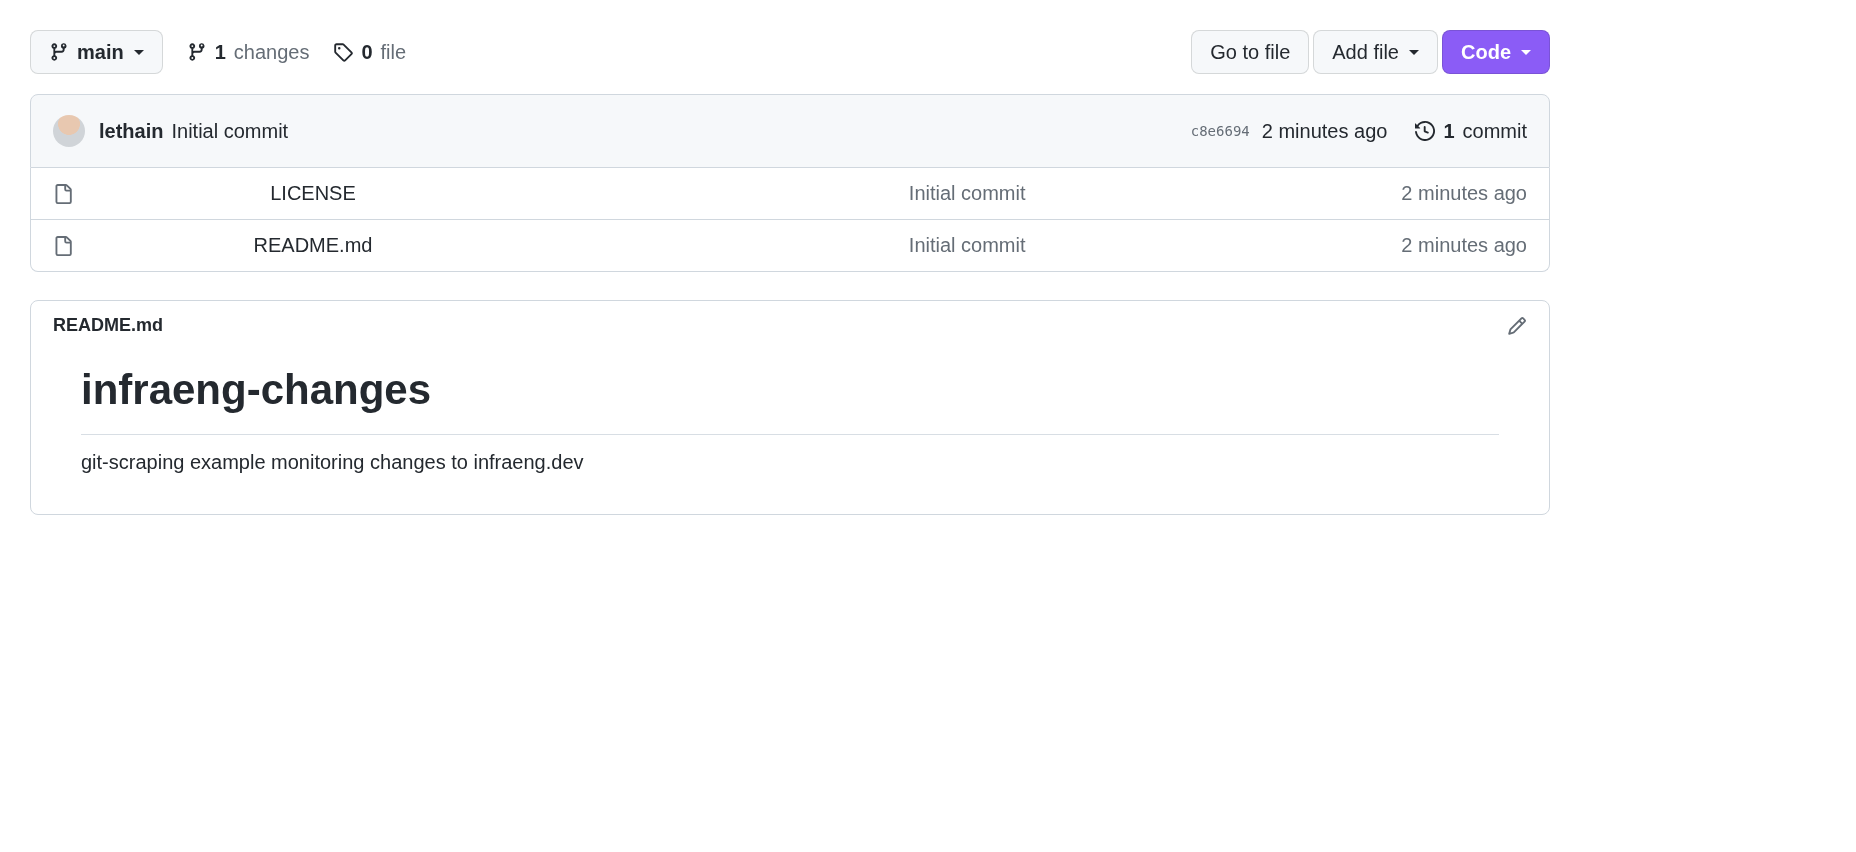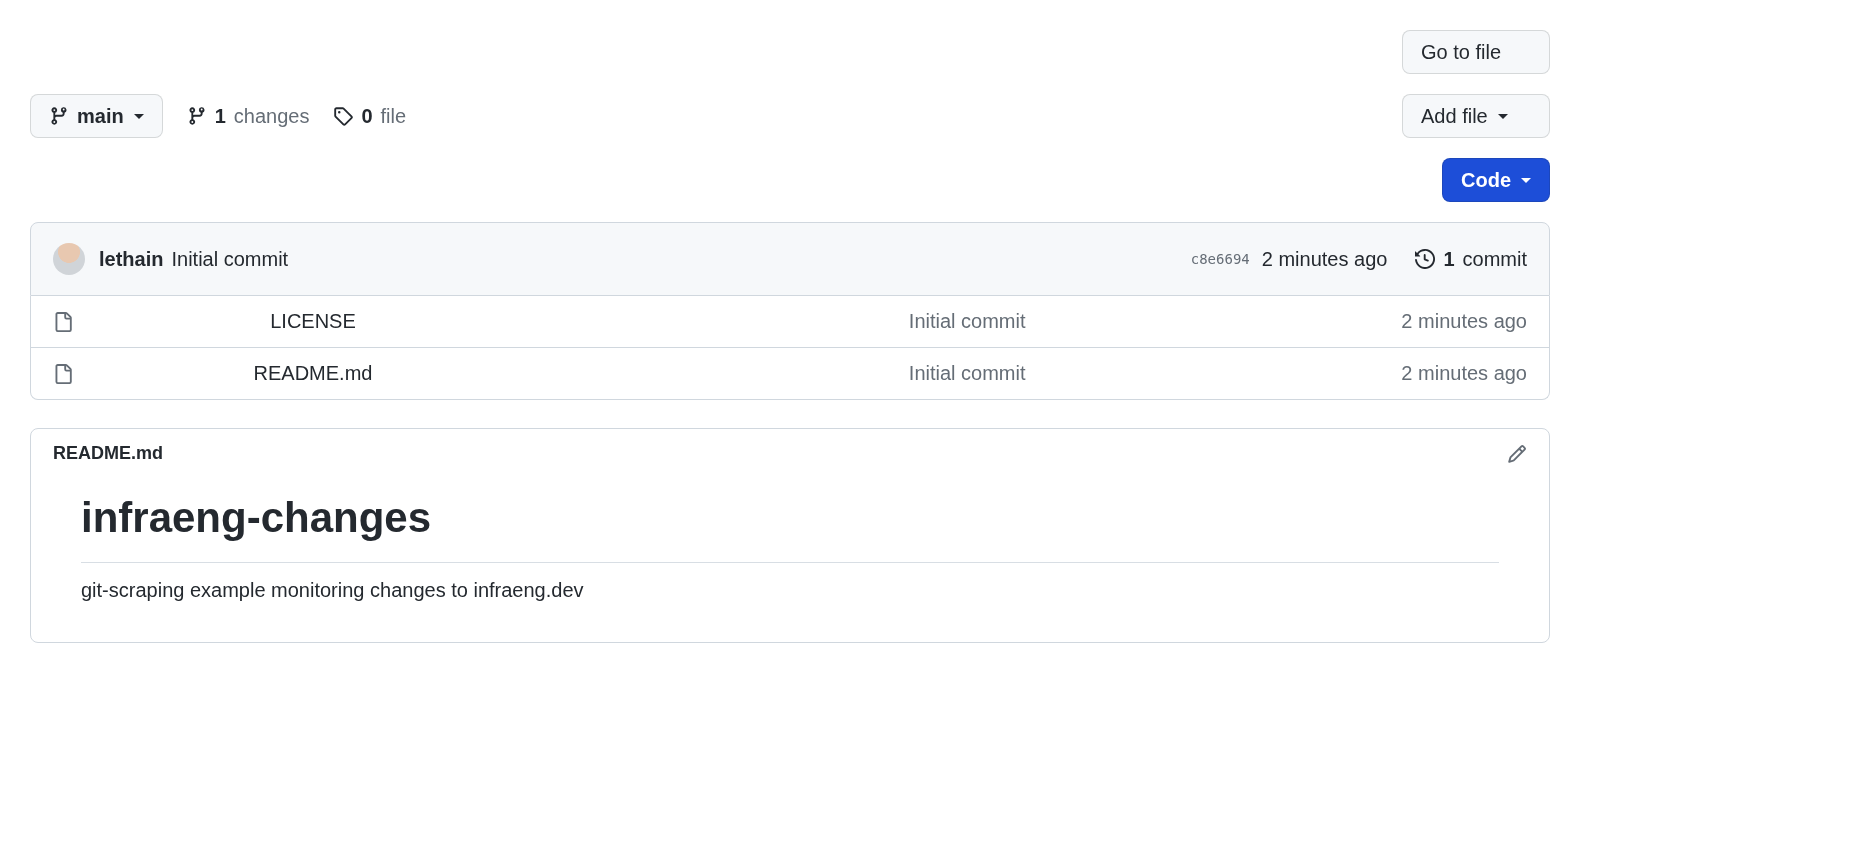--- a/index.html
+++ b/index.html
@@ -30,36 +30,35 @@
     color: #24292f;
     background-color: #f6f8fa;
     border: 1px solid rgba(27,31,36,0.15);
     border-radius: 8px;
     cursor: pointer;
     white-space: nowrap;
   }
   .btn .label { font-weight: 600; }
   .btn-primary {
     color: #ffffff;
-    background-color: #1d4ed8;
+    background-color: #8b5cf6;
     border-color: rgba(27,31,36,0.15);
-    margin-left: 40px;
   }
   .link-stat {
     display: inline-flex;
     align-items: center;
     gap: 8px;
     font-size: 20px;
     color: #656d76;
     cursor: pointer;
     margin-left: 24px;
   }
   .link-stat .bold { color: #24292f; font-weight: 700; }
   .spacer { flex: 1; }
-  .toolbar-right { display: flex; gap: 20px; flex-direction: column; }
+  .toolbar-right { display: flex; gap: 4px; }
 
   
   .commit-bar {
     display: flex;
     align-items: center;
     padding: 20px 22px;
     background-color: #f6f8fa;
     border: 1px solid #d0d7de;
     border-radius: 8px 8px 0 0;
     font-size: 20px;

